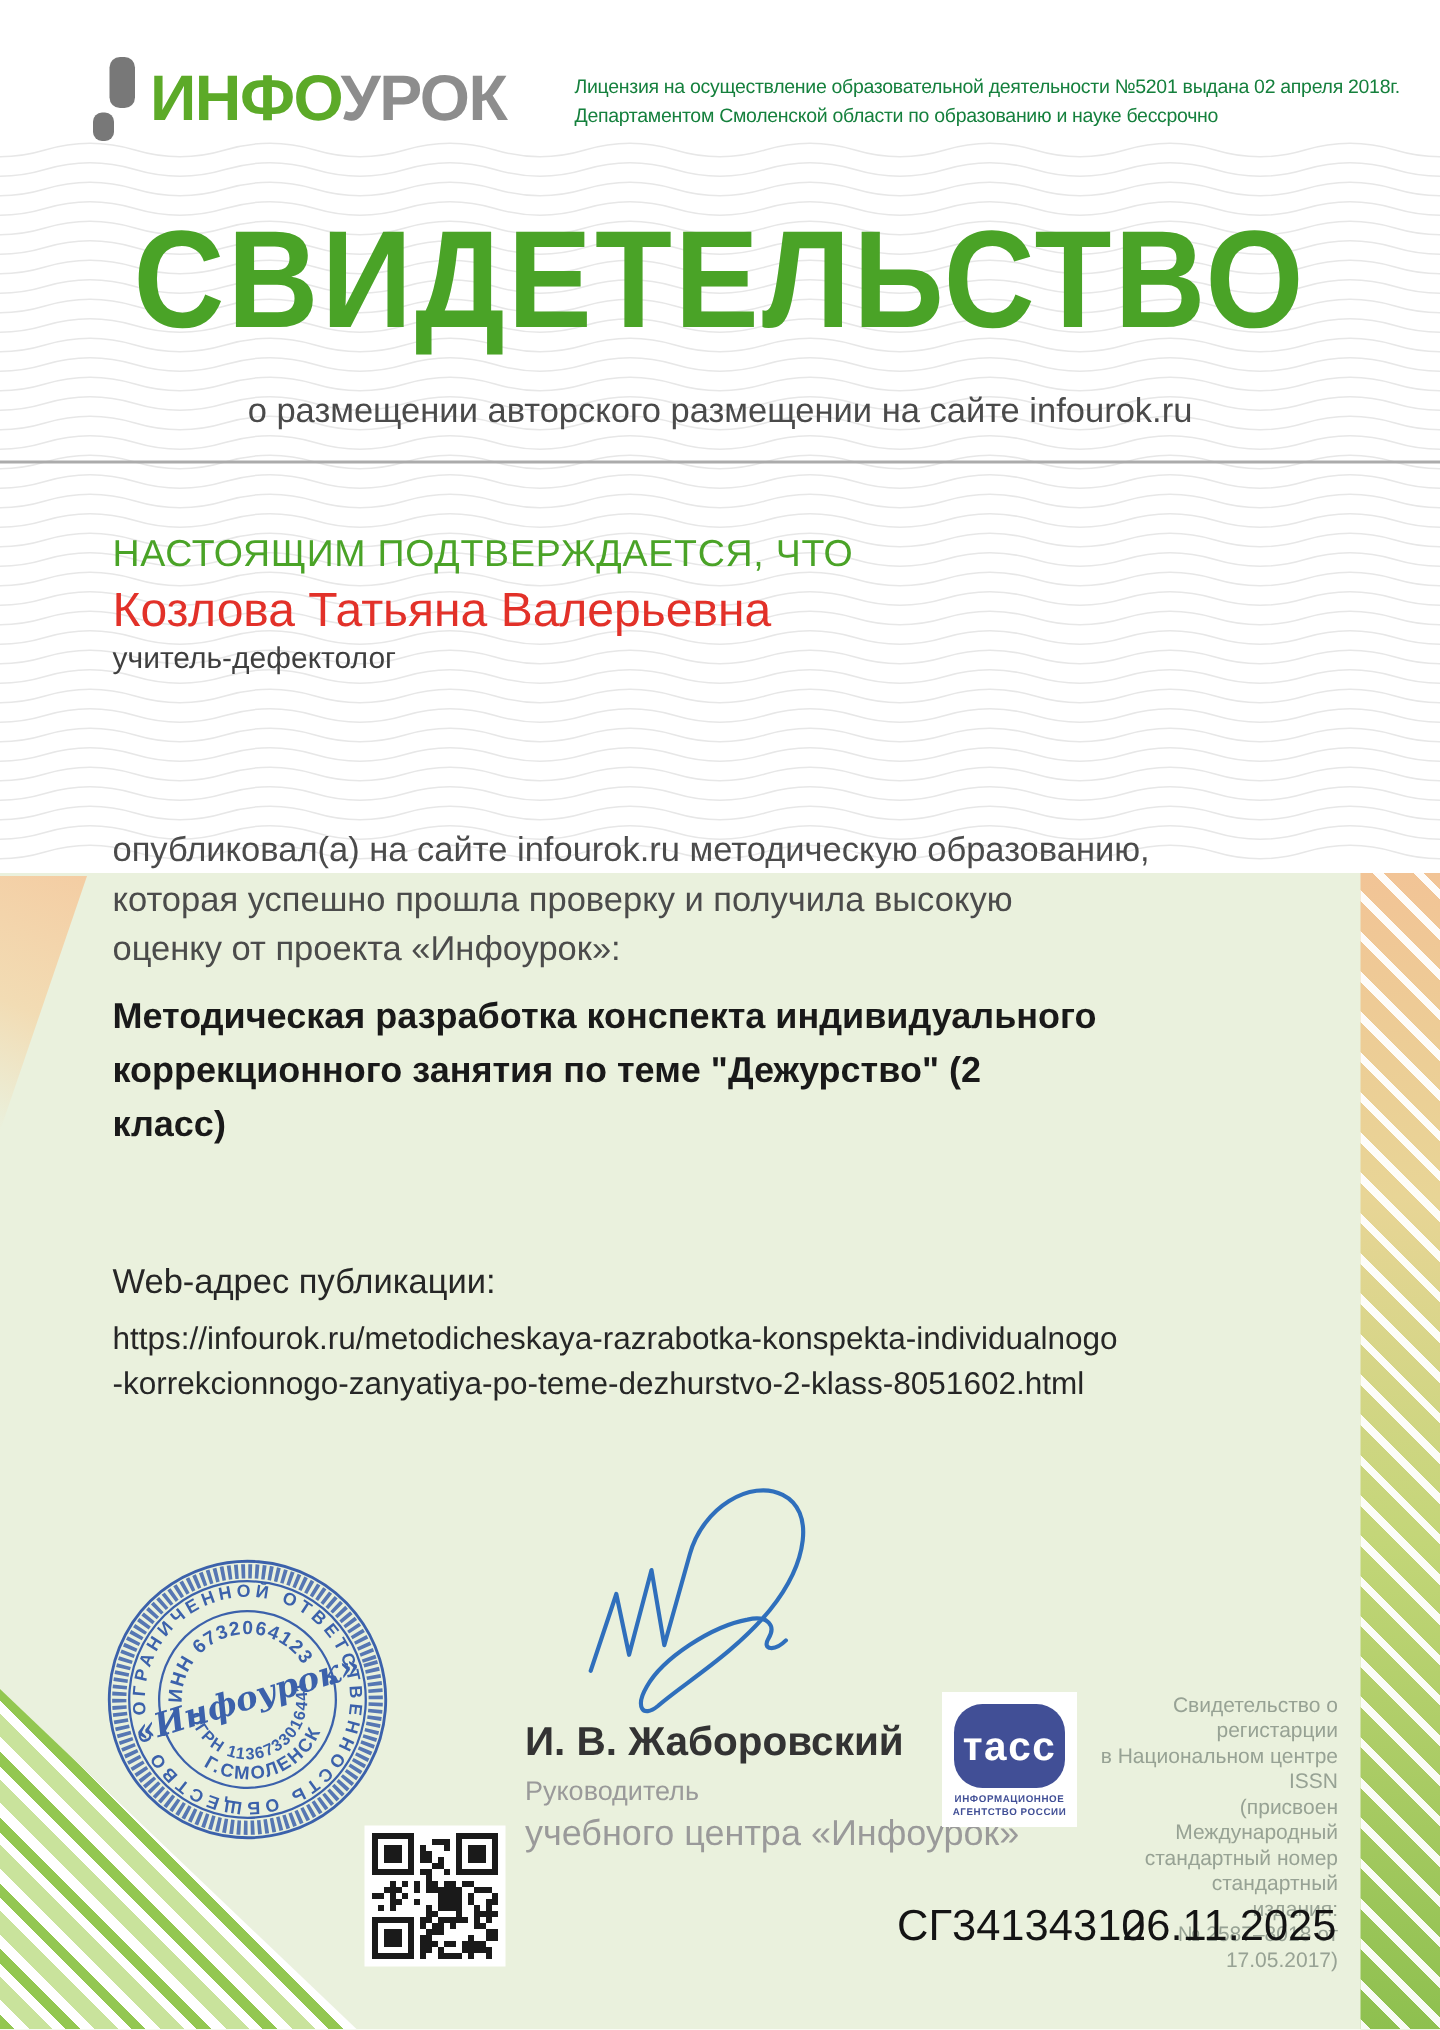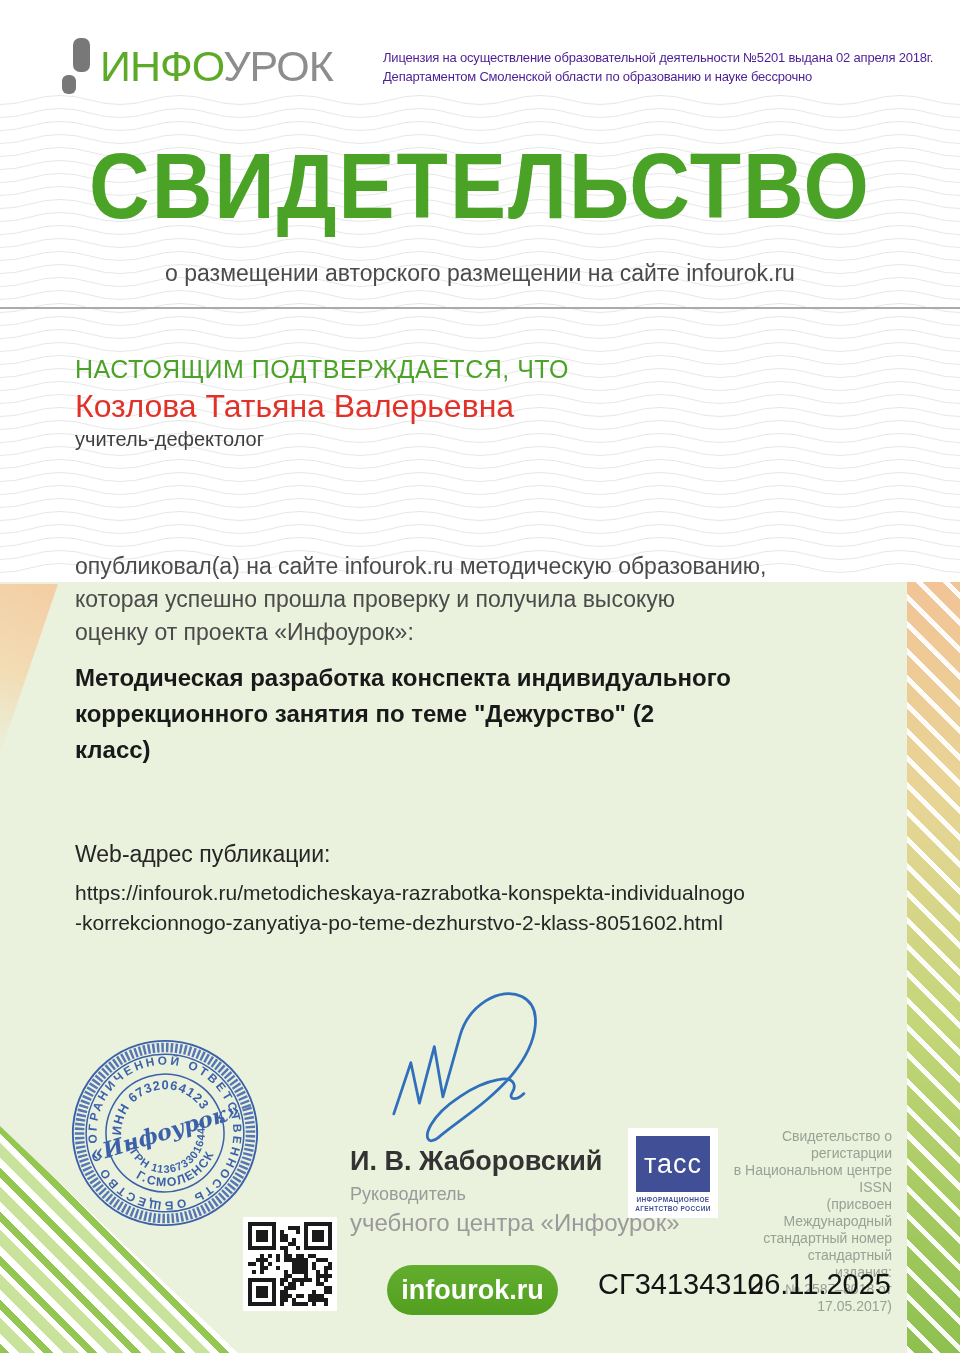--- a/index.html
+++ b/index.html
@@ -15,24 +15,24 @@
       linear-gradient(180deg,#f2c496 0%,#e8d596 28%,#c3d678 58%,#8ec04f 100%);}
   .corner-stripes{position:absolute;left:0;top:1126px;width:238px;height:227px;z-index:2;
     clip-path:polygon(0 0,100% 100%,0 100%);
     background:repeating-linear-gradient(45deg,#93c751 0 7px,#ffffff 7px 14px,#c9e39c 14px 25px,#ffffff 25px 31px);}
   .orange-accent{position:absolute;left:0;top:584px;width:58px;height:170px;z-index:2;
     clip-path:polygon(0 0,100% 0,0 100%);
     background:linear-gradient(205deg,#f4cda3 0%,#f2dcb4 55%,rgba(242,220,180,0) 100%);}
   .content{position:absolute;inset:0;z-index:3;}
   
   .logo{left:62px;top:38px;display:flex;align-items:center;}
-  .logo-text{font-size:43px;font-weight:normal;letter-spacing:-1px;margin-left:8px;}
+  .logo-text{font-size:43px;font-weight:bold;letter-spacing:-1px;margin-left:8px;}
   .logo-infо{color:#5caa28;}
   .logo-urok{color:#8d8d8d;}
-  .license{left:383px;top:49px;width:545px;font-size:13px;color:#4c1d95;line-height:1.45;letter-spacing:-0.2px;}
+  .license{left:383px;top:49px;width:545px;font-size:13px;color:#15803d;line-height:1.45;letter-spacing:-0.2px;}
   .license div{white-space:nowrap;}
   
   .title{left:0;right:0;top:138px;text-align:center;font-size:84px;font-weight:bold;
          color:#4aa327;letter-spacing:2px;transform:scaleY(1.1);}
   .subtitle{left:0;right:0;top:260px;text-align:center;font-size:23px;color:#4a4a4a;}
   .divider{left:0;right:0;top:307px;height:1.5px;background:#ababab;}
   
   .confirm{left:75px;top:355px;font-size:25px;font-weight:normal;color:#4aa327;letter-spacing:0.5px;}
   .name{left:75px;top:388px;font-size:32px;color:#e23129;}
   .role{left:75px;top:428px;font-size:20px;color:#3f3f3f;}
@@ -42,21 +42,21 @@
   .url{left:75px;top:878px;font-size:21px;color:#262626;line-height:30px;}
   
   .stamp{left:70px;top:1038px;width:190px;height:190px;transform:rotate(-17deg);opacity:.92;}
   .sign-svg{left:372px;top:988px;}
   .signer-name{left:350px;top:1146px;font-size:27px;font-weight:bold;color:#333;}
   .signer-role1{left:350px;top:1184px;font-size:18px;color:#9a9a9a;}
   .signer-role2{left:350px;top:1209px;font-size:24px;color:#9a9a9a;}
   .tass-card{left:628px;top:1128px;width:90px;height:90px;background:#fff;}
   .tass-sq{position:absolute;left:8px;top:8px;width:74px;height:56px;background:#414f96;
            display:flex;align-items:center;justify-content:center;color:#fff;
-           font-size:27px;font-weight:normal;letter-spacing:1px;}
+           font-size:27px;font-weight:bold;letter-spacing:1px;border-radius:19px;}
   .tass-cap{position:absolute;left:0;right:0;text-align:center;font-size:6.5px;
             font-weight:bold;color:#414f96;letter-spacing:.4px;}
   .issn{left:722px;top:1128px;width:170px;font-size:14px;color:#97a294;line-height:17px;text-align:right;}
   .qr-card{left:243px;top:1217px;width:94px;height:94px;background:#fff;display:flex;
            align-items:center;justify-content:center;}
   .site-btn{left:387px;top:1265px;width:171px;height:50px;border-radius:26px;border:none;
             background:linear-gradient(180deg,#63ad2f,#52a01f);color:#fff;font-size:27px;
             font-weight:bold;font-family:"Liberation Sans",sans-serif;
             display:flex;align-items:center;justify-content:center;cursor:pointer;}
   .serial{left:598px;top:1268px;font-size:29px;color:#141414;}
@@ -300,18 +300,17 @@
           <rect fill="#fff" x="4" y="4" width="20" height="20"></rect>
           <rect x="8" y="8" width="12" height="12"></rect>
           <rect x="56" y="0" width="28" height="28"></rect>
           <rect fill="#fff" x="60" y="4" width="20" height="20"></rect>
           <rect x="64" y="8" width="12" height="12"></rect>
           <rect x="0" y="56" width="28" height="28"></rect>
           <rect fill="#fff" x="4" y="60" width="20" height="20"></rect>
           <rect x="8" y="64" width="12" height="12"></rect>
         </svg>
     </div>
-    <div class="abs site-btn">infourok.ru</div>
     <div class="abs serial">СГ34134310</div>
     <div class="abs date">26.11.2025</div>
 
   </div>
 </div>
 
 </body></html>

